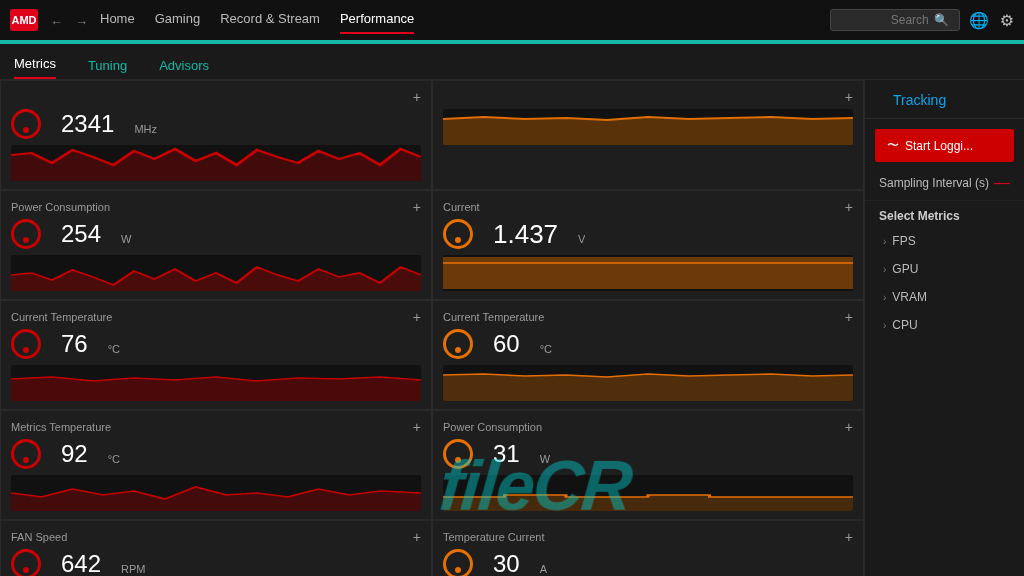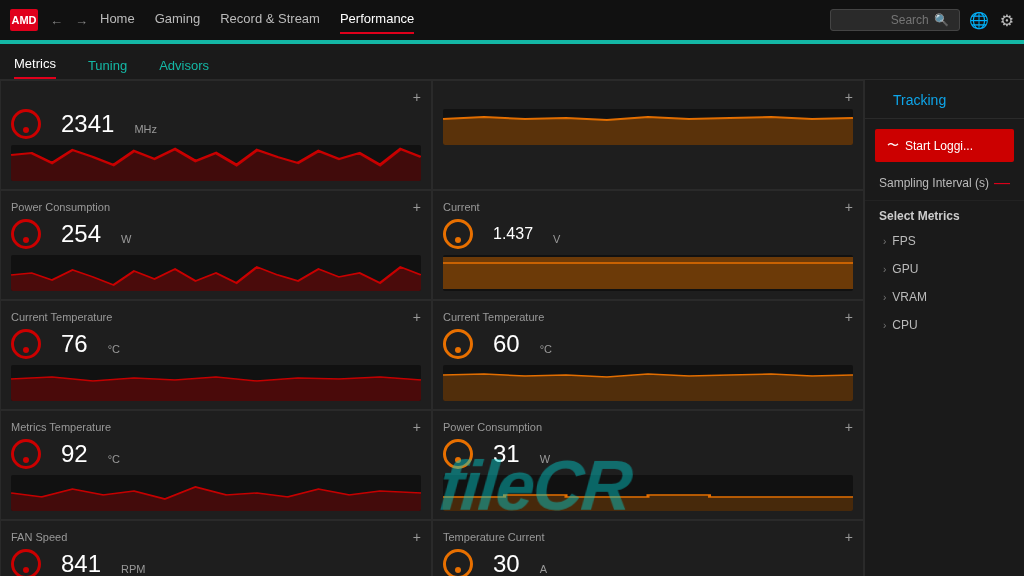--- a/index.html
+++ b/index.html
@@ -379,21 +379,21 @@
         </div>
       </div>
 
       <div class="metric-panel">
         <div class="metric-header">
           <span>Current</span>
           <span class="plus-btn">+</span>
         </div>
         <div class="metric-value-row">
           <div class="dial orange"></div>
-          <span class="metric-number" style="font-size:16px">1.437</span>
+          <span class="metric-number" style="font-size:26px">1.437</span>
           <span class="metric-unit">V</span>
         </div>
         <div class="chart-bar">
           <svg class="waveform" viewBox="0 0 200 36" preserveAspectRatio="none">
             <rect x="0" y="2" width="200" height="32" fill="rgba(200,100,0,0.5)"></rect>
             <path d="M0,8 L200,8" stroke="#e87000" stroke-width="1.5" fill="none"></path>
           </svg>
         </div>
       </div>
 
@@ -469,21 +469,21 @@
         </div>
       </div>
 
       <div class="metric-panel">
         <div class="metric-header">
           <span>FAN Speed</span>
           <span class="plus-btn">+</span>
         </div>
         <div class="metric-value-row">
           <div class="dial red"></div>
-          <span class="metric-number">841</span>
+          <span class="metric-number">642</span>
           <span class="metric-unit">RPM</span>
         </div>
 
       </div>
 
       <div class="metric-panel">
         <div class="metric-header">
           <span>Temperature Current</span>
           <span class="plus-btn">+</span>
         </div>

